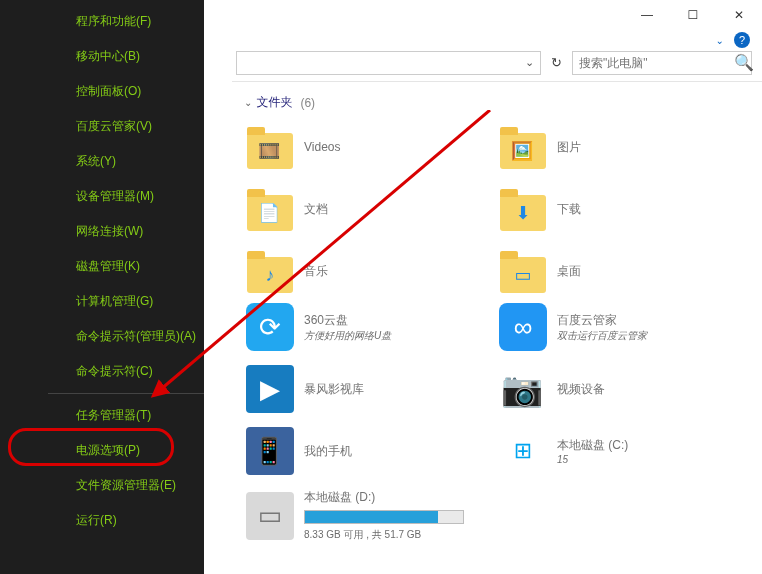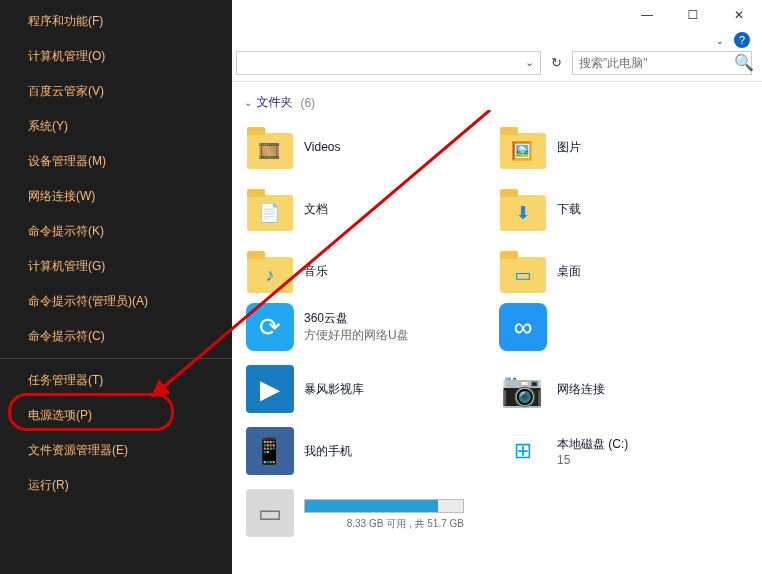--- a/index.html
+++ b/index.html
@@ -1,21 +1,22 @@
 <!DOCTYPE html>
 <html><head>
 <meta charset="utf-8">
 <style>
   * { box-sizing: border-box; margin: 0; padding: 0; font-family: "Microsoft YaHei", sans-serif; }
   body { width: 762px; height: 574px; overflow: hidden; position: relative; background: #fff; }
   
   .ctx {
-    position: absolute; left: 0; top: 0; width: 232px; height: 574px;
-    background: #1e1e1e; color: #fdba74; font-size: 12px; padding-top: 4px;
+    position: absolute; left: 0; top: 0; width: 204px; height: 574px;
+    background: #1e1e1e; color: #84cc16; font-size: 12px; padding-top: 4px;
     z-index: 50;
+    padding-left: 48px;
   }
   .ctx .sep { height: 1px; background: #444; margin: 4px 0; }
   .ctx .item {
     padding: 9px 0 9px 28px; display: flex; align-items: center; justify-content: space-between;
     cursor: default;
   }
   .circled::after {
     content: ""; position: absolute; left: 8px; width: 160px; height: 32px;
     border: 3px solid #d80000; border-radius: 18px; transform: translateY(-4px);
   }
@@ -43,64 +44,67 @@
   .search { width: 180px; height: 24px; border: 1px solid #ccc; display: flex; align-items: center; padding: 0 6px; }
   .search input { border: none; outline: none; font-size: 12px; flex:1; color:#999; }
   .content { flex: 1; overflow: auto; padding: 6px 12px; }
   .group-header {
     display: flex; align-items: center; font-size: 12px; color: #26247a; padding: 6px 0 8px 0; gap: 4px;
   }
   .group-header .count { color: #888; margin-left: 4px; }
   .group-header .chev { font-size:10px; color:#666; }
   .grid { display: grid; grid-template-columns: 1fr 1fr; row-gap: 6px; }
   .tile { display: flex; align-items: center; gap: 10px; padding: 4px 2px; }
-  .tile .label { font-size: 12px; color: #0f172a; }
-  .tile .sub { font-size: 12px; color: #6c6c6c; margin-top: 0; }
+  .tile .label { font-size: 12px; color: #737373; }
+  .tile .sub { font-size: 10px; color: #6c6c6c; margin-top: 0; font-style: italic; }
   .icon48 { width: 48px; height: 48px; display:flex; align-items:center; justify-content:center; flex-shrink:0; }
   .folder { width:46px; height:36px; background:#f7d56a; border-radius:3px; position:relative; margin-top:8px; }
   .folder::before { content:""; position:absolute; top:-6px; left:0; width:18px; height:8px; background:#f2c24a; border-radius:2px 2px 0 0; }
   .folder .glyph { position:absolute; inset:0; display:flex; align-items:center; justify-content:center; font-size:18px; }
   
   .drive { width: 220px; }
   .drive .bar { width:160px; height:14px; border:1px solid #bdbdbd; margin-top:4px; background:#eaeaea; position:relative; }
   .drive .bar .fill { height:100%; background:#27a0da; }
-  .drive .info { font-size:10px; color:#6c6c6c; margin-top:4px;text-align:right; }
+  .drive .info { font-size:10px; color:#6c6c6c; margin-top:4px; }
   
   .appico { width:48px; height:48px; border-radius:8px; display:flex; align-items:center; justify-content:center; font-size:26px; color:#fff; }
   .c360 { background:#22a7f0; }
   .cbaidu { background:#2196f3; }
   .cbaofeng { background:#177cc0; border-radius:4px; }
   .cphone { background:#3b639e; border-radius:4px; }
   .cwin { background:none; font-size:22px; }
   .cdisk { background:#d9d9d9; border-radius:4px; }
 </style>
 </head>
 <body>
 
 <div class="ctx">
   <div class="item">
       <span>程序和功能(F)</span>
     </div>
   <div class="item">
-      <span>计算机管理(O)</span>
+      <span>移动中心(B)</span>
+    </div>
+  <div class="item">
+      <span>控制面板(O)</span>
     </div>
   <div class="item">
       <span>百度云管家(V)</span>
     </div>
   <div class="item">
       <span>系统(Y)</span>
     </div>
   <div class="item">
       <span>设备管理器(M)</span>
     </div>
   <div class="item">
       <span>网络连接(W)</span>
     </div>
   <div class="item">
-      <span>命令提示符(K)</span>
+      <span>磁盘管理(K)</span>
     </div>
   <div class="item">
       <span>计算机管理(G)</span>
     </div>
   <div class="item">
       <span>命令提示符(管理员)(A)</span>
     </div>
   <div class="item">
       <span>命令提示符(C)</span>
     </div>
@@ -215,32 +219,36 @@
           </div>
         <div>
             <div class="label">360云盘</div>
              <div class="sub">方便好用的网络U盘</div>
           </div>
       </div>
       <div class="tile">
         <div class="icon48">
             <div class="appico cbaidu">∞</div>
           </div>
+        <div>
+            <div class="label">百度云管家</div>
+             <div class="sub">双击运行百度云管家</div>
+          </div>
       </div>
       <div class="tile">
         <div class="icon48">
             <div class="appico cbaofeng">▶</div>
           </div>
         <div class="label">暴风影视库</div>
       </div>
       <div class="tile">
         <div class="icon48">
             <span style="font-size:34px;">📷</span>
           </div>
-        <div class="label">网络连接</div>
+        <div class="label">视频设备</div>
       </div>
       <div class="tile">
         <div class="icon48">
             <div class="appico cphone">📱</div>
           </div>
         <div class="label">我的手机</div>
       </div>
       <div class="tile">
         <div class="icon48">
             <span class="cwin" style="color:#00a4ef;">⊞</span>
@@ -248,20 +256,21 @@
         <div>
             <div class="label">本地磁盘 (C:)</div>
              <div class="sub">15</div>
           </div>
       </div>
       <div class="tile drive" style="grid-column:1/2;">
         <div class="icon48">
             <div class="appico cdisk" style="color:#777;">▭</div>
           </div>
         <div>
+          <div class="label">本地磁盘 (D:)</div>
           <div class="bar">
               <div class="fill" id="dfill" style="width: 84%;"></div>
             </div>
           <div class="info">8.33 GB 可用 , 共 51.7 GB</div>
         </div>
       </div>
     </div>
   </div>
 </div>
 

